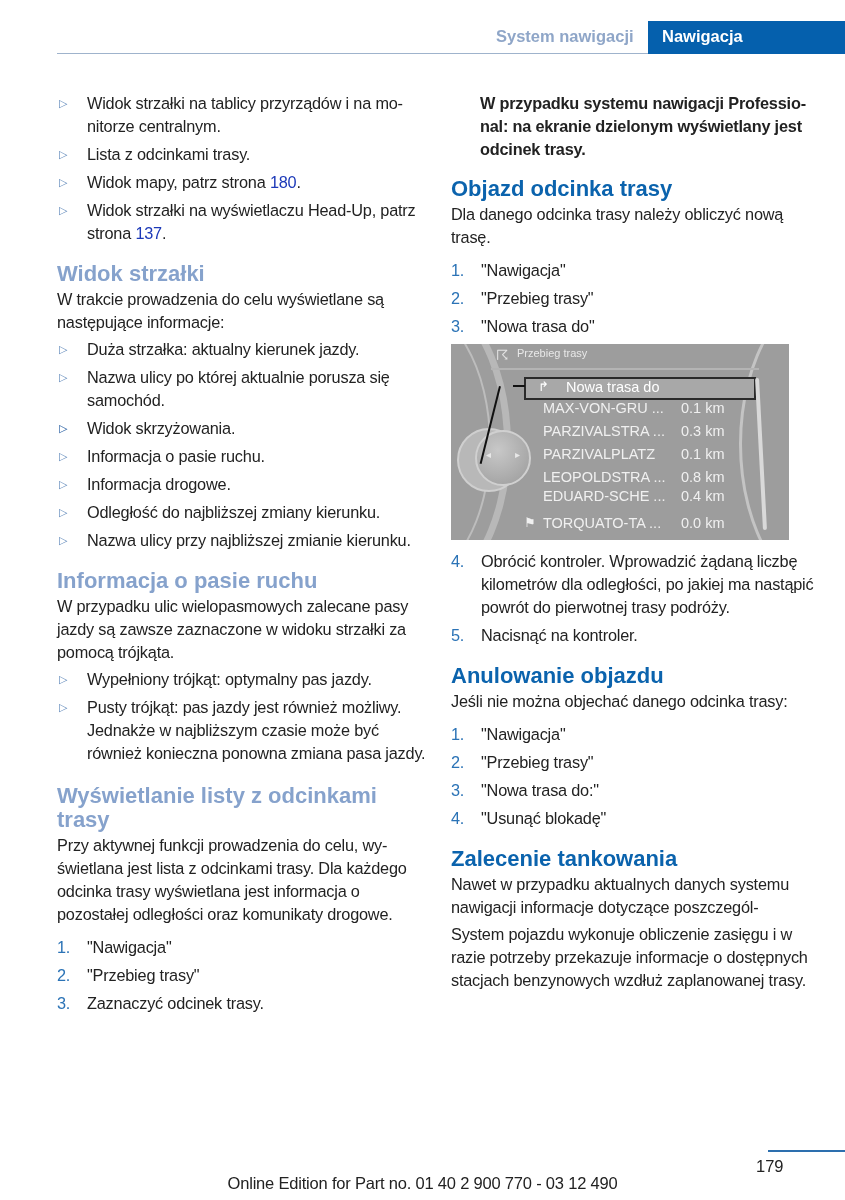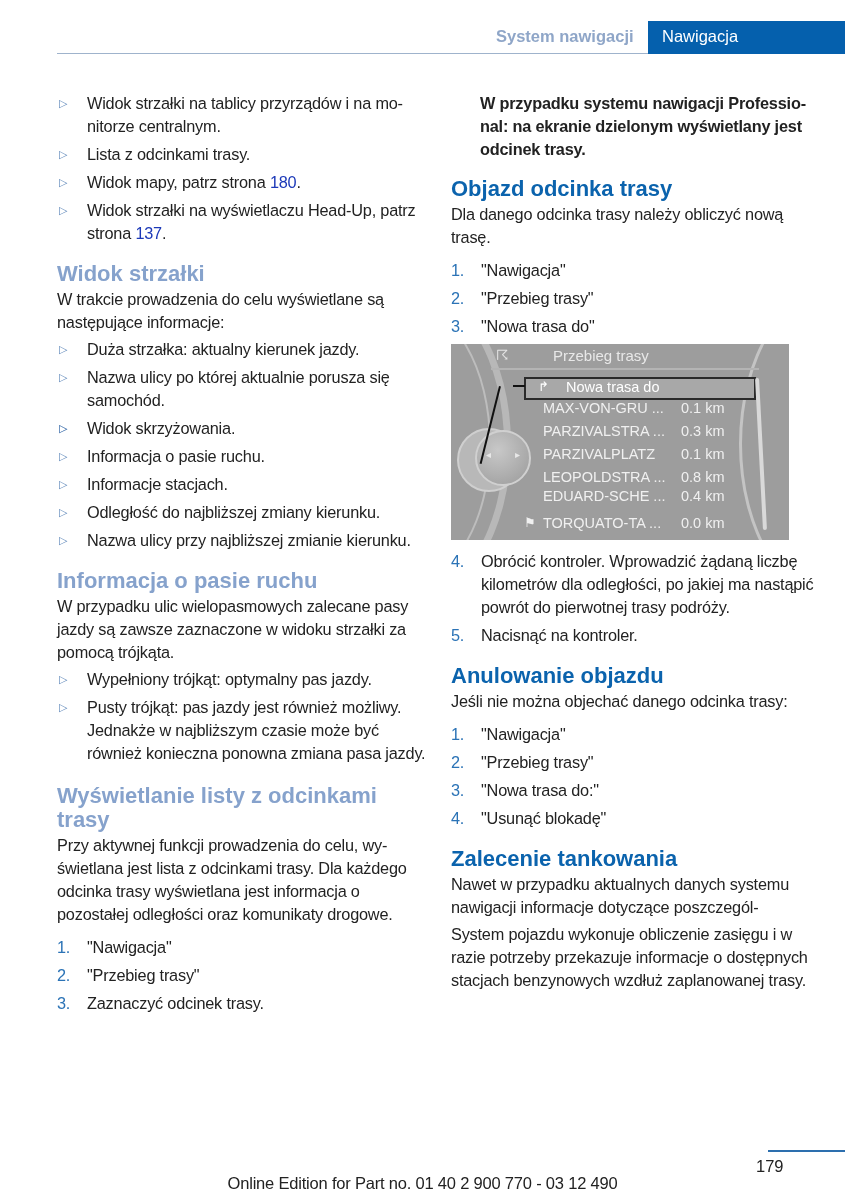--- a/index.html
+++ b/index.html
@@ -1,21 +1,21 @@
 <!DOCTYPE html>
 <html><head>
 <meta charset="utf-8">
 <style>
   html, body { margin:0; padding:0; background:#ffffff; }
   body { width:845px; height:1200px; position:relative; overflow:hidden;
          font-family:"Liberation Sans", sans-serif; color:#222222; }
   .header-line { position:absolute; left:57px; top:53px; width:591px; height:1px; background:#9fb3cc; }
   .header-section { position:absolute; left:496px; top:27px; font-size:16.5px; font-weight:bold; color:#8fa6c8; }
   .header-tab { position:absolute; left:648px; top:21px; width:197px; height:33px; background:#0560ad; }
-  .header-tab span { position:absolute; left:14px; top:6px; font-size:16.5px; font-weight:normal; color:#ffffff;text-align:center; }
+  .header-tab span { position:absolute; left:14px; top:6px; font-size:16.5px; font-weight:bold; color:#ffffff;text-align:center; }
 
   .col { position:absolute; }
   .col-left { left:57px; top:92px; width:370px; }
   .col-right { left:451px; top:92px; width:372px; }
 
   p.t { margin:0 0 4px 0; font-size:16.3px; line-height:23px; letter-spacing:-0.2px; }
   h3 { margin:0 0 2px 0; font-size:22px; line-height:24px; font-weight:bold; }
   h3.light { color:#86a2cc; }
   h3.dark { color:#0b63ad; }
   ul.b, ol.n { list-style:none; margin:0; padding:0; }
@@ -28,21 +28,21 @@
   .gap-s { height:12px; }
   .gap-m { height:14px; }
 
   
   .screen { position:relative; width:338px; height:196px; background:#9d9d9d; margin:6px 0 10px 0; overflow:hidden; }
   .screen .arc-l { position:absolute; left:-140px; top:-60px; width:200px; height:320px; border-radius:50%; border:7px solid #b8b8b8; box-sizing:border-box; }
   .screen .arc-l2 { position:absolute; left:-125px; top:-40px; width:165px; height:280px; border-radius:50%; border:2px solid #bdbdbd; box-sizing:border-box; }
   .screen .arc-r { position:absolute; right:-150px; top:-60px; width:200px; height:320px; border-radius:50%; border:3px solid #c4c4c4; box-sizing:border-box; }
   .screen .title-bar { position:absolute; left:40px; top:0; right:30px; height:24px; border-bottom:2px solid #b4b4b4; }
   .screen .title-icon { position:absolute; left:5px; top:3px; font-size:14px; color:#e4e4e4; }
-  .screen .title-txt { position:absolute; left:26px; top:3px; font-size:15px; color:#e8e8e8;margin-left:36px; }
+  .screen .title-txt { position:absolute; left:26px; top:3px; font-size:11px; color:#e8e8e8; }
   .screen .sel-box { position:absolute; left:73px; top:33px; width:228px; height:19px; border:2px solid #2a2a2a; background:#a8a8a8; }
   .screen .sel-icon { position:absolute; left:12px; top:0; font-size:13px; color:#ffffff; }
   .screen .sel-txt { position:absolute; left:40px; top:0; font-size:14.5px; color:#ffffff; }
   .screen .row { position:absolute; left:92px; font-size:14.5px; color:#f0f0f0; }
   .screen .row .nm { display:inline-block; width:138px; }
   .screen .row .ds { display:inline-block; }
   .screen .flag-icon { position:absolute; left:73px; font-size:13px; color:#f0f0f0; }
   .screen .knob-outer { position:absolute; left:6px; top:84px; width:60px; height:60px; border-radius:50%; background:#b8b8b8; border:2px solid #cfcfcf; }
   .screen .knob { position:absolute; left:24px; top:86px; width:52px; height:52px; border-radius:50%; background:radial-gradient(circle at 40% 35%, #c8c8c8, #9a9a9a); border:2px solid #d0d0d0; }
   .screen .knob .al { position:absolute; left:9px; top:17px; font-size:10px; color:#e8e8e8; }
@@ -74,21 +74,21 @@
   <div class="gap-s"></div>
 
   <h3 class="light">Widok strzałki</h3>
   <p class="t">W trakcie prowadzenia do celu wyświetlane są następujące informacje:</p>
   <ul class="b">
     <li><span class="mk">▷</span><span>Duża strzałka: aktualny kierunek jazdy.</span></li>
     <li><span class="mk">▷</span><span>Nazwa ulicy po której aktualnie porusza się samochód.</span></li>
     <li><span class="mk">▷</span></li>
     <li><span class="mk">▷</span><span>Widok skrzyżowania.</span></li>
     <li><span class="mk">▷</span><span>Informacja o pasie ruchu.</span></li>
-    <li><span class="mk">▷</span><span>Informacje stacjach.</span></li>
+    <li><span class="mk">▷</span><span>Informacja drogowe.</span></li>
     <li><span class="mk">▷</span><span>Odległość do najbliższej zmiany kierunku.</span></li>
     <li><span class="mk">▷</span><span>Nazwa ulicy przy najbliższej zmianie kie­runku.</span></li>
   </ul>
   <div class="gap-s"></div>
 
   <h3 class="light">Informacja o pasie ruchu</h3>
   <p class="t">W przypadku ulic wielopasmowych zalecane pasy jazdy są zawsze zaznaczone w widoku strzałki za pomocą trójkąta.</p>
   <ul class="b">
     <li><span class="mk">▷</span><span>Wypełniony trójkąt: optymalny pas jazdy.</span></li>
     <li><span class="mk">▷</span><span>Pusty trójkąt: pas jazdy jest również moż­liwy. Jednakże w najbliższym czasie może być również konieczna ponowna zmiana pasa jazdy.</span></li>

